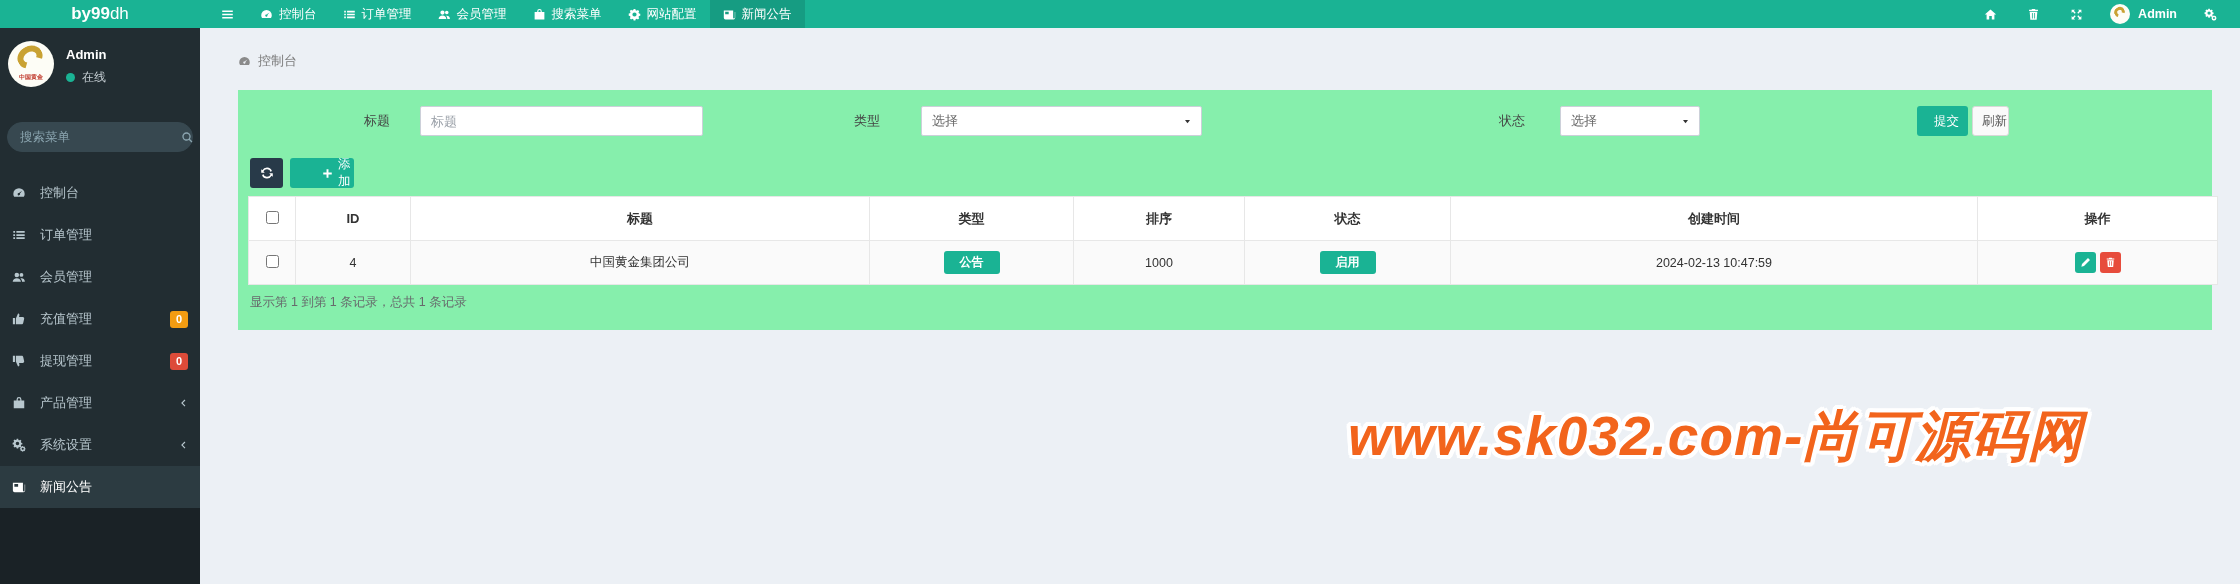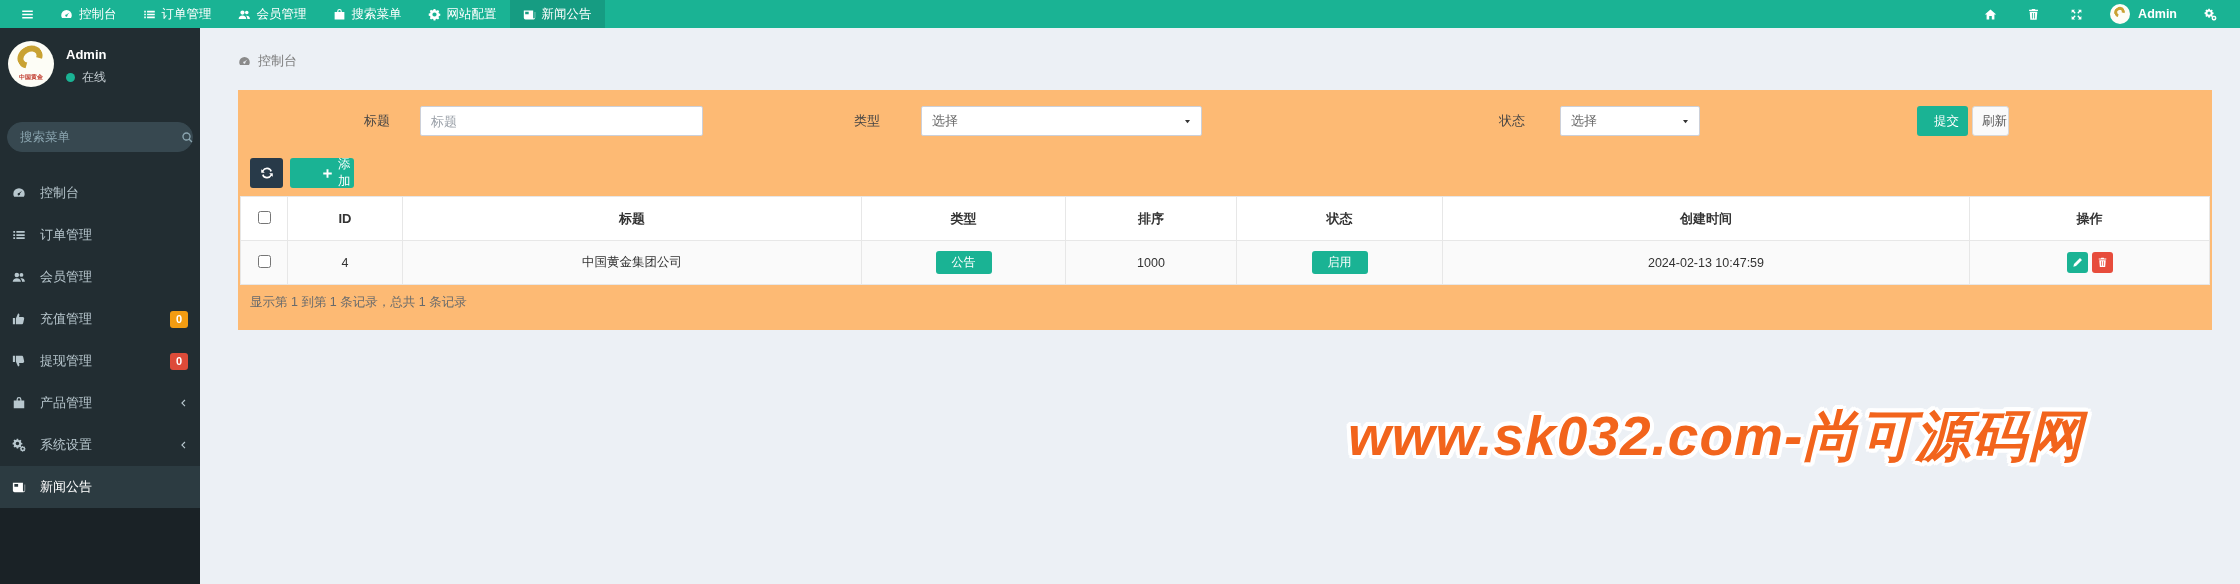--- a/index.html
+++ b/index.html
@@ -50,21 +50,21 @@
     font-size:11px; font-weight:700; text-align:center; padding:0 4px; }
   .menu-chevron { display:flex; color:#b8c7ce; }
   .sidebar-fill { flex:1; background:#1a2226; }
 
   
   .content { position:absolute; left:200px; top:28px; right:0; bottom:0; background:#ecf0f5; overflow:hidden; }
   .breadcrumb { position:absolute; left:38px; top:24px; display:flex; align-items:center; gap:7px;
     color:#7a7a7a; font-size:13px; }
   .breadcrumb .bc-icon { color:#8a8a8a; display:flex; }
 
-  .panel { position:absolute; left:38px; right:28px; top:62px; height:240px; background:#fdba74; }
+  .panel { position:absolute; left:38px; right:28px; top:62px; height:240px; background:#86efac; }
 
   .f-label { position:absolute; top:16px; height:30px; line-height:30px; font-size:13px; color:#444; }
   #f-label-title  { left:126px; } #f-label-type { left:616px; } #f-label-status { left:1261px; }
   .f-input { position:absolute; left:182px; top:16px; width:283px; height:30px; border:1px solid #ccd0d9;
     border-radius:2px; background:#fff; font-size:13px; color:#555; padding:0 10px; outline:none; font-family:inherit; }
   .f-input::placeholder { color:#9aa0a8; }
   .f-select { position:absolute; top:16px; height:30px; border:1px solid #ccd0d9; border-radius:2px;
     background:#fff; display:flex; align-items:center; justify-content:space-between;
     padding:0 9px 0 10px; font-size:13px; color:#666; cursor:pointer; }
   #select-type   { left:683px;  width:281px; }
@@ -74,41 +74,42 @@
   .btn-submit  { position:absolute; left:1679px; top:16px; width:51px; height:30px; background:#1ab394; color:#fff; }
   .btn-refresh { position:absolute; left:1734px; top:16px; width:37px; height:30px; background:#fafafa;
     border:1px solid #d8d8d8; color:#555; }
 
   .btn-reload { position:absolute; left:12px; top:68px; width:33px; height:30px; background:#283a49;
     color:#fff; border-radius:3px; display:flex; align-items:center; justify-content:center; cursor:pointer; }
   .btn-add { position:absolute; left:52px; top:68px; width:64px; height:30px; background:#1ab394;
     color:#fff; border-radius:3px; display:flex; align-items:center; justify-content:center; gap:5px;
     font-size:12.5px; cursor:pointer;padding-left:32px; }
 
-  .grid { position:absolute; left:2px; right:2px; top:106px; width:calc(100% - 4px);
+  .grid { position:absolute; left:10px; right:2px; top:106px; width:calc(100% - 4px);
     border-collapse:collapse; table-layout:fixed; }
   .grid th, .grid td { border:1px solid #e7e7e7; text-align:center; vertical-align:middle; }
   .grid th { height:44px; font-size:13px; font-weight:700; color:#333; background:#fff; }
   .grid td { height:44px; font-size:12.5px; color:#333; background:#fafafa; }
-  .badge { display:inline-block; background:#1ab394; color:#fff; font-size:12px; padding:3px 16px; border-radius:3px; }
+  .badge { display:inline-block; background:#1ab394; color:#fff; font-size:12px; padding:3px 16px; border-radius:3px;font-weight:bold; }
   .act-btn { display:inline-flex; align-items:center; justify-content:center; width:21px; height:21px;
     border-radius:3px; color:#fff; cursor:pointer; vertical-align:middle; }
   .act-btn + .act-btn { margin-left:4px; }
   .summary { position:absolute; left:12px; top:204px; font-size:12.5px; color:#676a6c; }
 
   .watermark { position:absolute; left:1148px; top:372px; font-size:55px; font-style:italic;
     font-weight:700; color:#f2641c; white-space:nowrap; letter-spacing:1px;
     text-shadow:-4px 0 0 #fff,4px 0 0 #fff,0 -4px 0 #fff,0 4px 0 #fff,
       -3px -3px 0 #fff,3px -3px 0 #fff,-3px 3px 0 #fff,3px 3px 0 #fff,
       -2px -4px 0 #fff,2px 4px 0 #fff,4px 2px 0 #fff,-4px -2px 0 #fff; }
 </style>
 </head>
 <body>
 
 <div class="navbar">
+  <div class="brand"><b>by99</b><span>dh</span></div>
   <div class="nav-left">
     <div class="nav-item">
       <span class="nv-ic">
           <svg width="13" height="13" viewBox="0 0 16 16" fill="currentColor">
             <path d="M1.5 3h13v2h-13zM1.5 7h13v2h-13zM1.5 11h13v2h-13z"></path>
           </svg>
         </span>
     </div>
     <div id="nav-items" style="display:flex;align-items:stretch;">
         <div class="nav-item">

